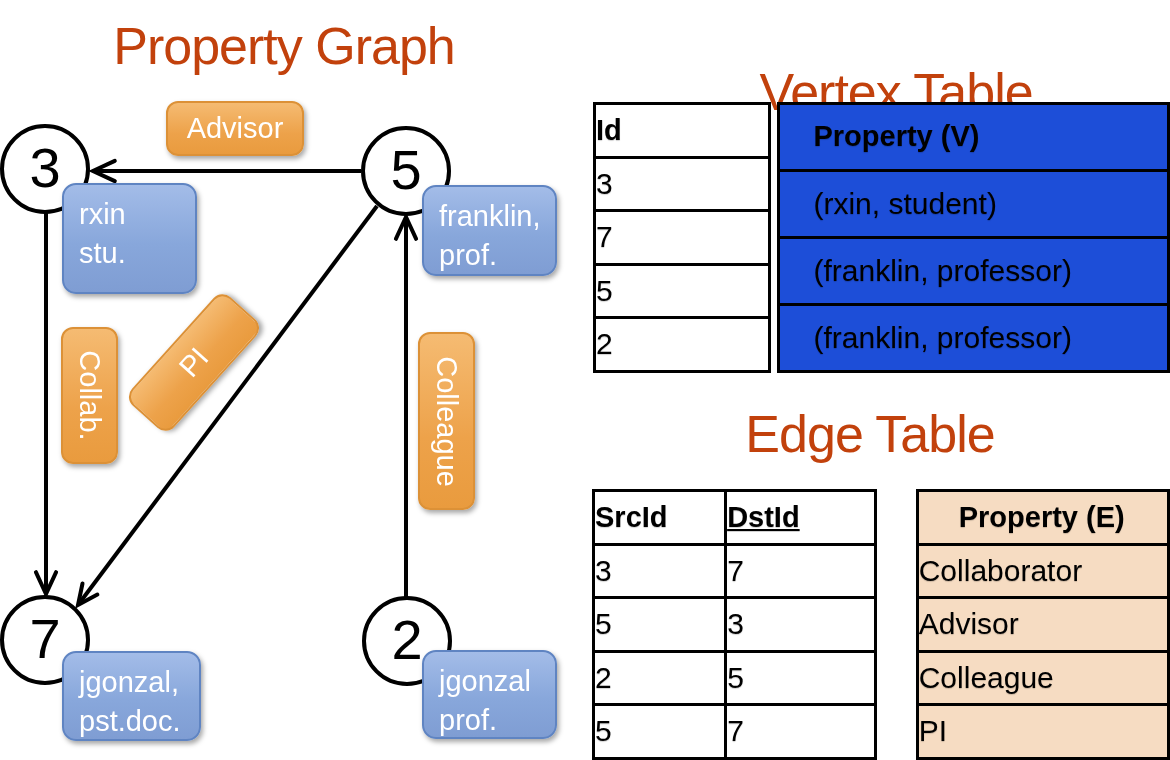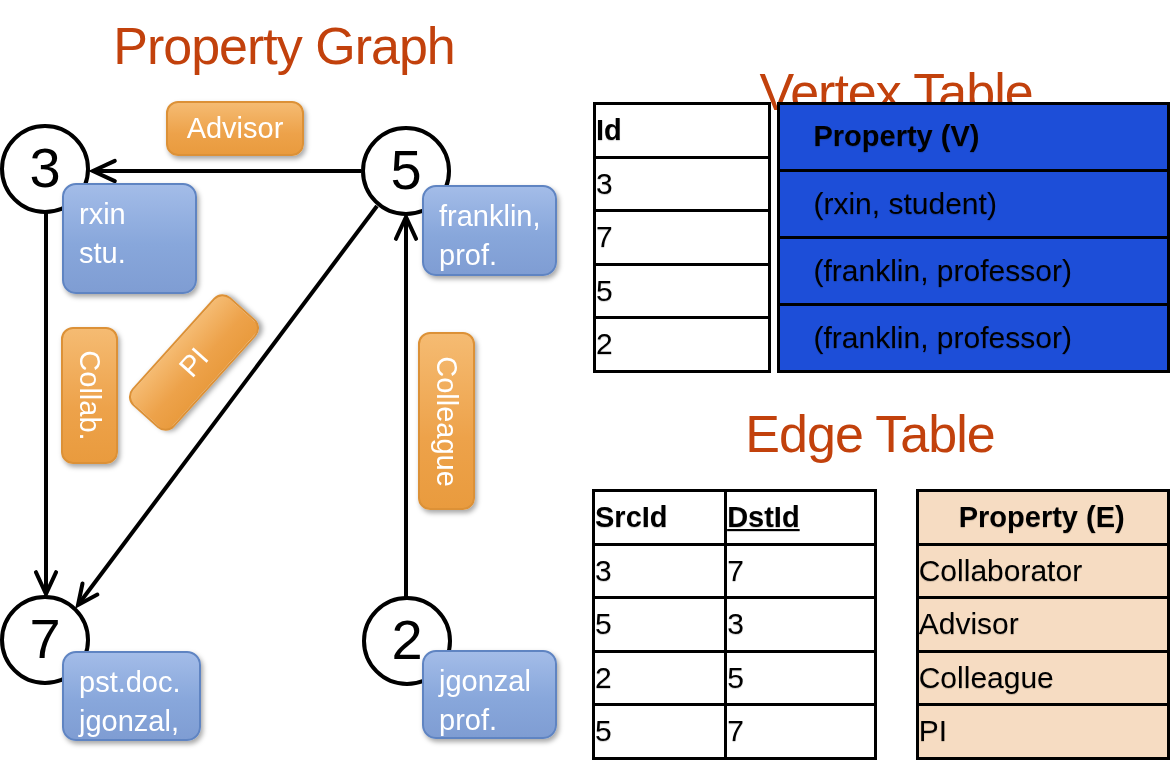--- a/index.html
+++ b/index.html
@@ -82,22 +82,22 @@
 
   <div class="vprop" style="left:62px;top:183px;width:135px;height:111px;">
     <div>rxin</div>
     <div>stu.</div>
   </div>
   <div class="vprop" style="left:422px;top:185px;width:135px;height:91px;">
     <div>franklin,</div>
     <div>prof.</div>
   </div>
   <div class="vprop" style="left:62px;top:651px;width:139px;height:90px;">
+    <div>jgonzal,</div>
     <div>pst.doc.</div>
-    <div>jgonzal,</div>
   </div>
   <div class="vprop" style="left:422px;top:650px;width:135px;height:89px;">
     <div>jgonzal</div>
     <div>prof.</div>
   </div>
 
   <div class="elabel" style="left:166px;top:101px;width:138px;height:55px;">
     <span>Advisor</span>
   </div>
   <div class="elabel rot90" style="left:61px;top:327px;width:57px;height:137px;">

